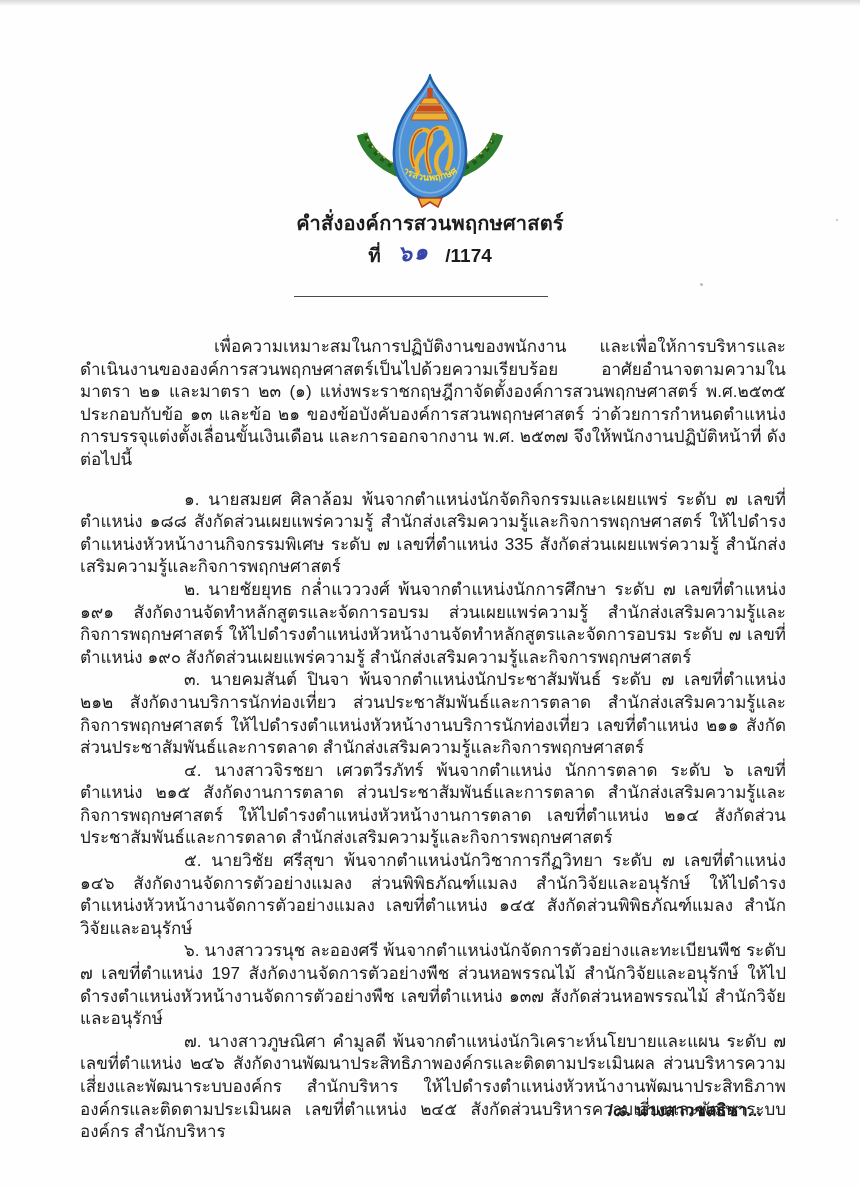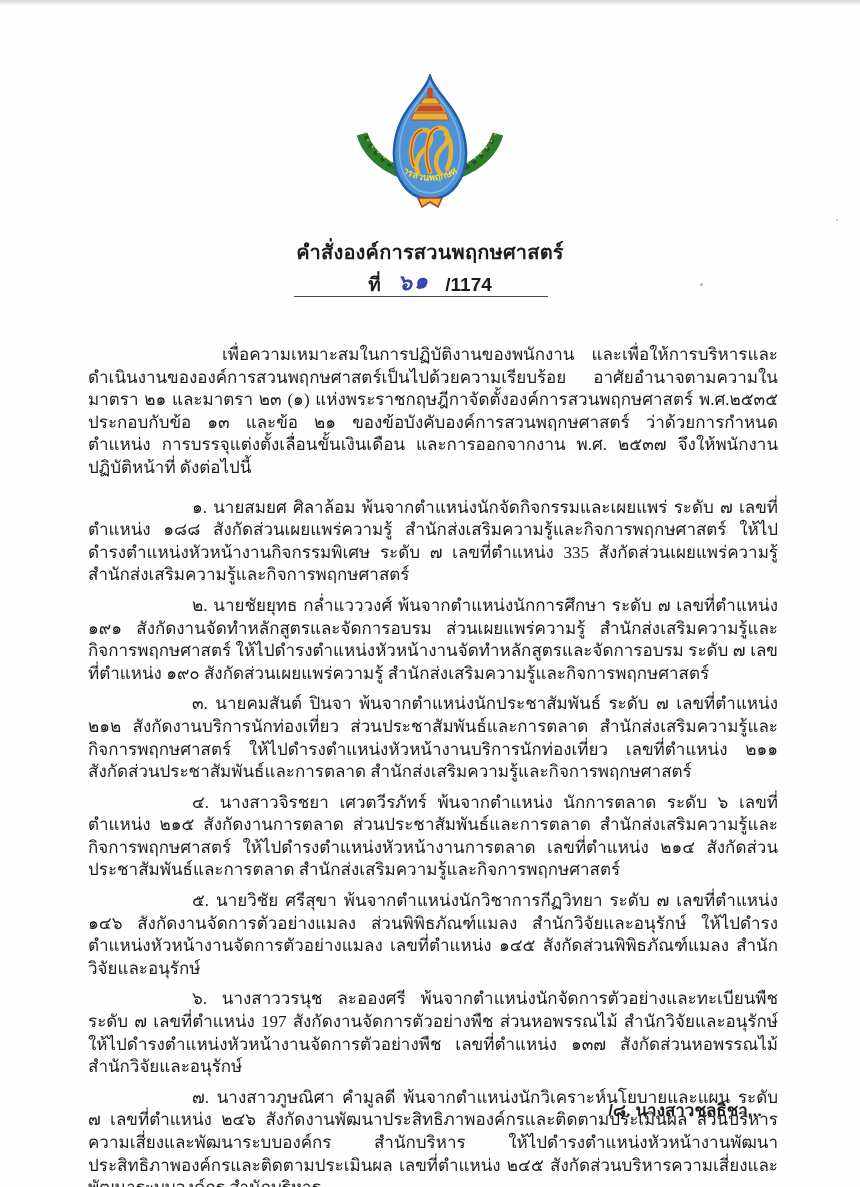--- a/index.html
+++ b/index.html
@@ -7,39 +7,39 @@
     position:relative;width:860px;height:1187px;margin:0 auto;
     background:#fefefe;overflow:hidden;
     font-family:"Liberation Sans", sans-serif;color:#1c1c1c;
   }
   .scan-edge-top{
     position:absolute;top:0;left:0;width:100%;height:6px;
     background:linear-gradient(#b9b9b9,rgba(255,255,255,0));opacity:.55;
   }
   .scan-speck{position:absolute;border-radius:50%;background:#8a8a8a;opacity:.6;}
   .logo-wrap{position:absolute;left:352px;top:74px;width:156px;height:134px;}
-  .doc-header{position:absolute;left:0;top:210px;width:860px;text-align:center;line-height:1.35;margin-top:29px;}
+  .doc-header{position:absolute;left:0;top:210px;width:860px;text-align:center;line-height:1.35;}
   .doc-title{font-size:20px;font-weight:bold;letter-spacing:.2px;}
   .doc-no-line{font-size:19px;font-weight:bold;margin-top:3px;}
   .handwritten-no{
     color:#3646a8;font-size:22px;font-weight:bold;font-style:italic;
     display:inline-block;transform:rotate(-6deg) translateY(-2px);
     margin:0 10px 0 12px;letter-spacing:2px;
   }
   .doc-subject{font-size:19px;font-weight:bold;margin-top:4px;}
   .subject-label{margin-right:14px;}
   .header-divider{
     position:absolute;left:294px;top:296px;width:254px;height:0;
     border-top:1.6px solid #4a4a4a;
   }
   .doc-body{
     position:absolute;left:80px;top:336px;width:706px;
     font-size:17px;line-height:22.6px;text-align:justify;
   }
-  .doc-body p{margin:8px;font-family:Liberation Serif, serif;}
+  .doc-body p{margin:0;}
   p.intro{text-indent:134px;margin-bottom:17px;}
   p.order-item{text-indent:104px;}
   .doc-footer{
     position:absolute;right:98px;top:1096px;
     font-size:17px;font-weight:bold;
   }
 </style>
 </head>
 <body>
 

